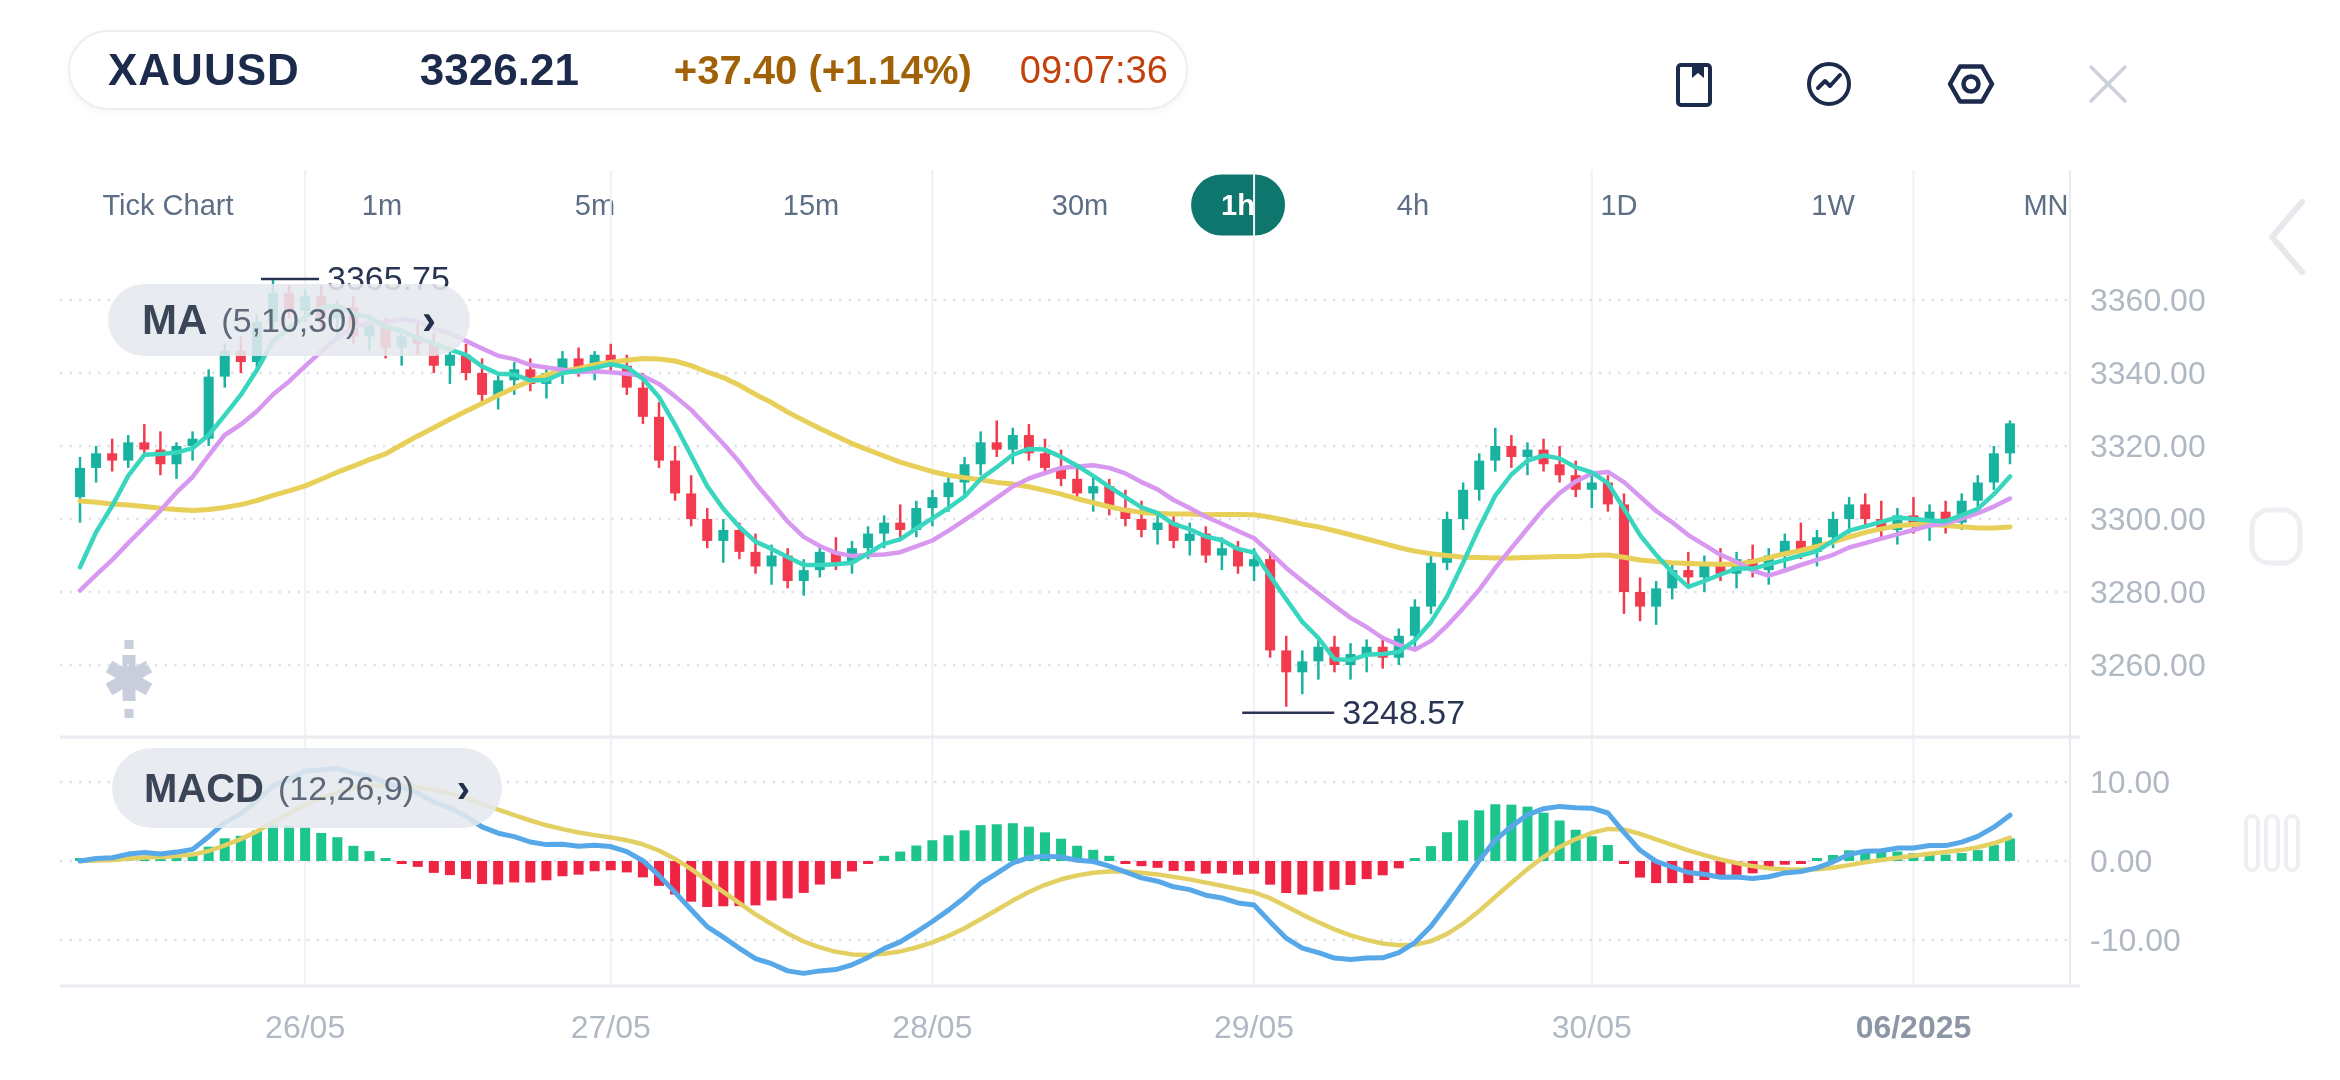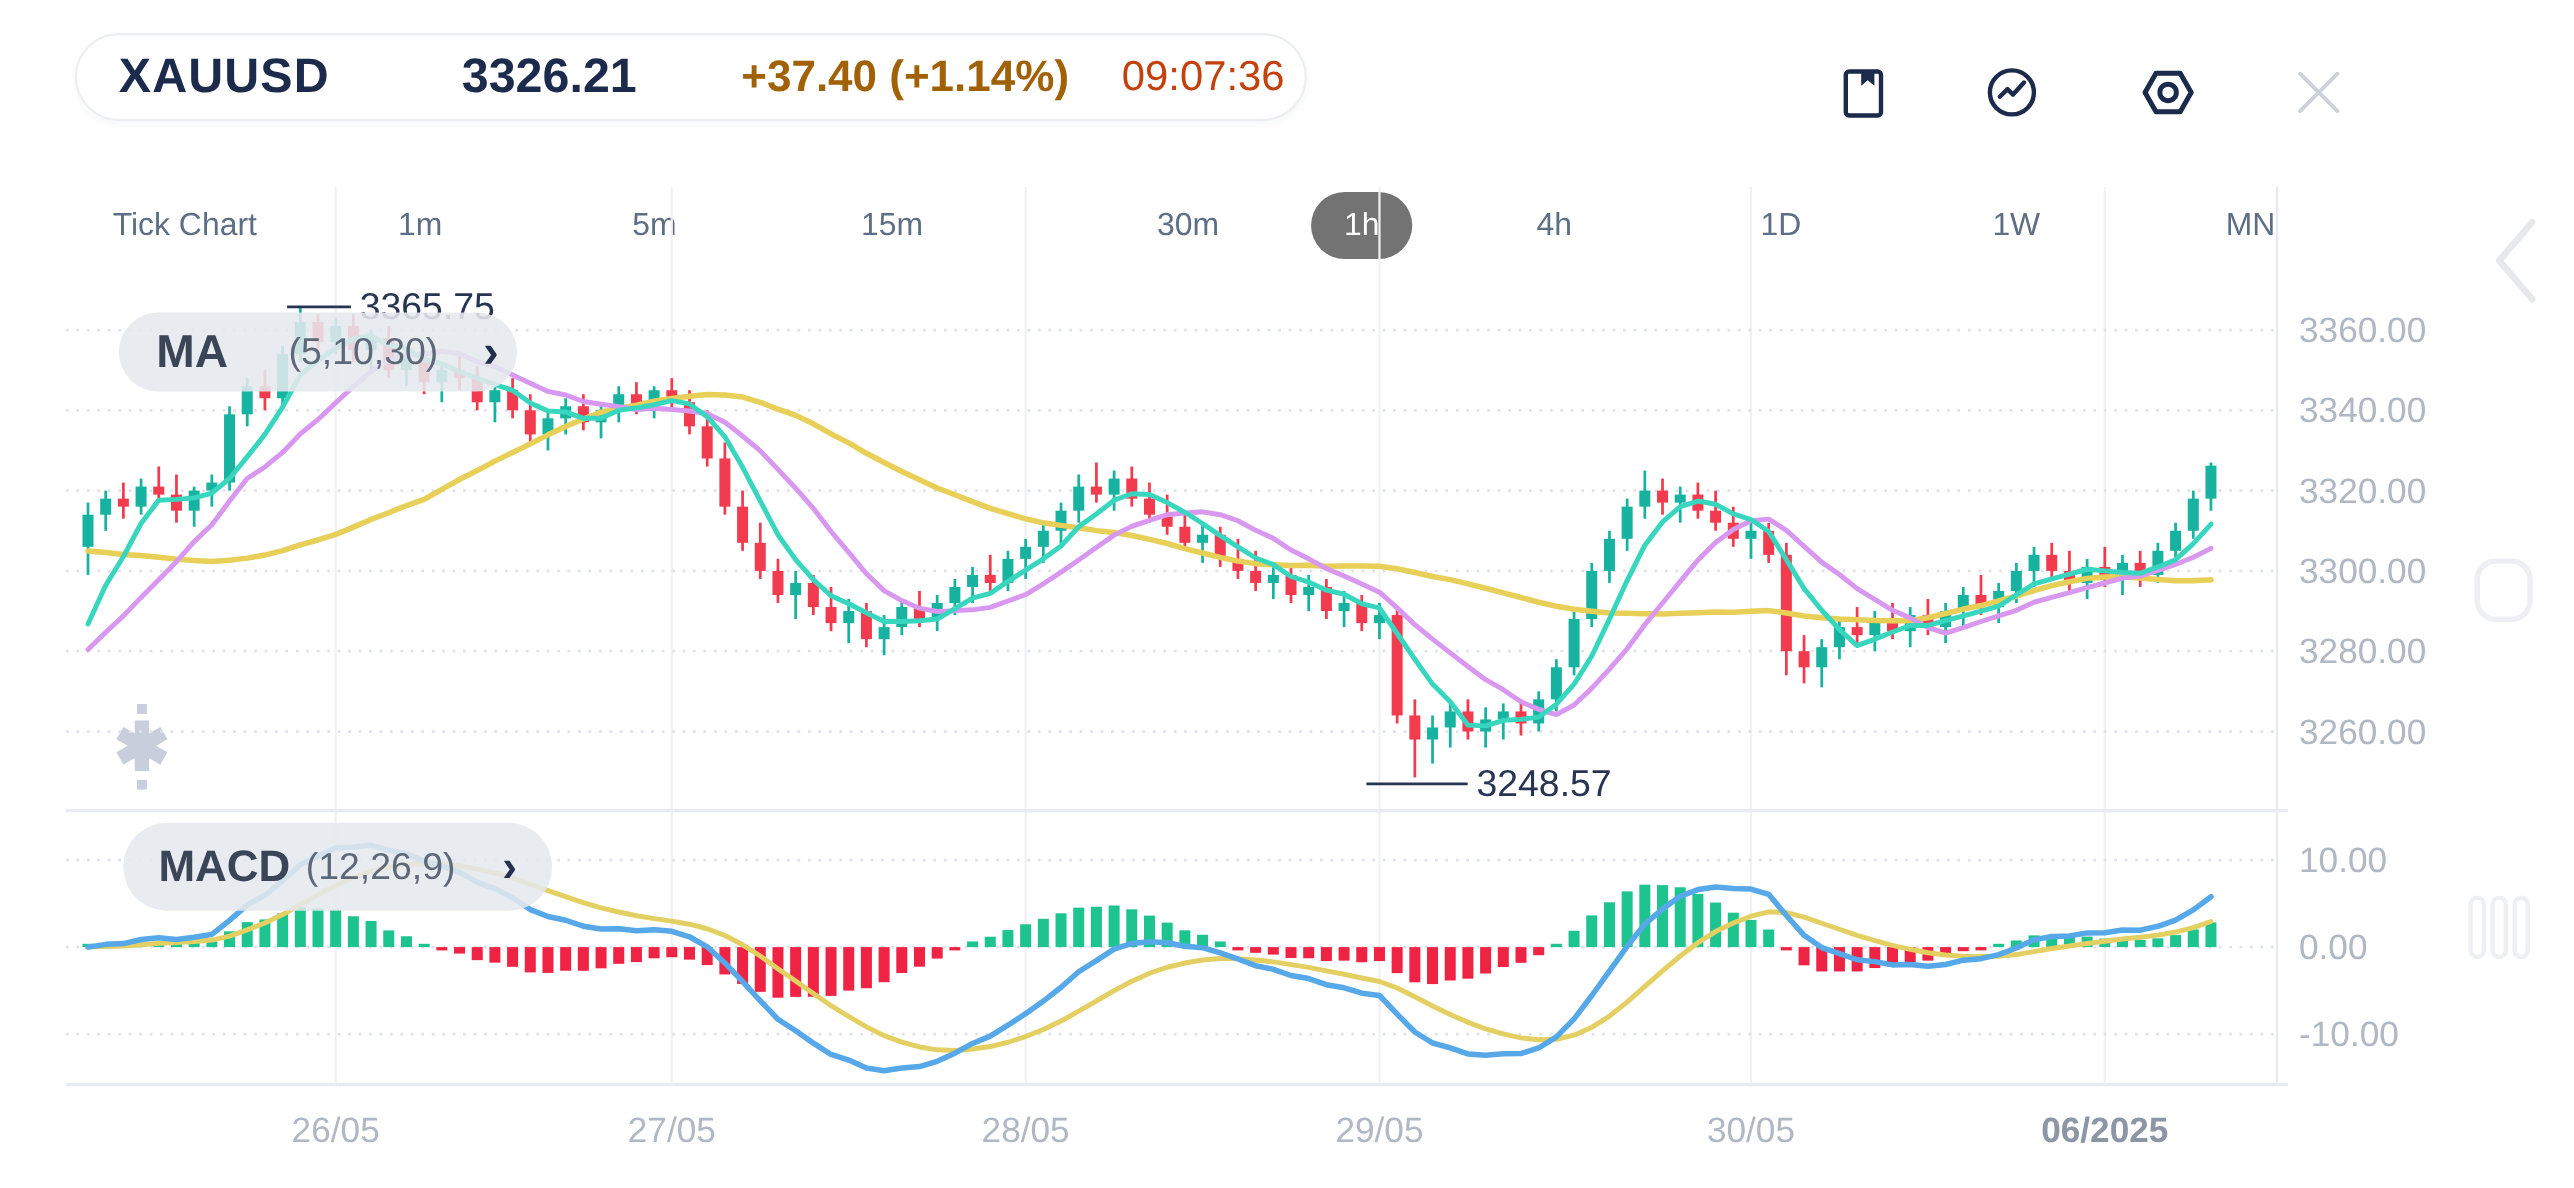--- a/index.html
+++ b/index.html
@@ -13,30 +13,30 @@
   #quote-pill .sym   { margin-left:38px; font-size:44px; font-weight:700; color:#1c2b4b; letter-spacing:1px;}
   #quote-pill .price { margin-left:120px; font-size:44px; font-weight:700; color:#1c2b4b; }
   #quote-pill .chg   { margin-left:95px; font-size:40px; font-weight:700; color:#a16207; }
   #quote-pill .time  { margin-left:48px; font-size:38px; font-weight:400; color:#c2410c; }
 
   .hdr-icon { position:absolute; top:58px; width:52px; height:52px; cursor:pointer; }
 
   
   .tf { position:absolute; top:205px; transform:translate(-50%,-50%);
     font-size:29px; font-weight:500; color:#5d6e85; cursor:pointer; white-space:nowrap; }
-  .tf.active { background:#737373; color:#ffffff; font-weight:400;
+  .tf.active { background:#0f766e; color:#ffffff; font-weight:700;
     padding:14px 30px; border-radius:38px; }
 
   
   .ind-pill { position:absolute; background:rgba(229,232,237,0.88); border-radius:44px;
     display:flex; align-items:center; z-index:5; cursor:pointer; }
   .ind-pill .name   { font-weight:700; color:#3a4557; }
   .ind-pill .params { font-weight:400; color:#5d6879; }
   .ind-pill .chev   { font-weight:700; color:#22304e; }
-  #ma-pill   { left:108px; top:284px; width:362px; height:72px;gap:41px; }
+  #ma-pill   { left:108px; top:284px; width:362px; height:72px; }
   #ma-pill .name { margin-left:34px; font-size:42px; }
   #ma-pill .params { margin-left:14px; font-size:34px; }
   #ma-pill .chev { margin-left:auto; margin-right:34px; font-size:42px; }
   #macd-pill { left:112px; top:748px; width:390px; height:80px; }
   #macd-pill .name { margin-left:32px; font-size:40px; }
   #macd-pill .params { margin-left:14px; font-size:34px; }
   #macd-pill .chev { margin-left:auto; margin-right:32px; font-size:40px; }
 
   
   #watermark { position:absolute; left:98px; top:640px; display:flex; align-items:center; z-index:1;}

